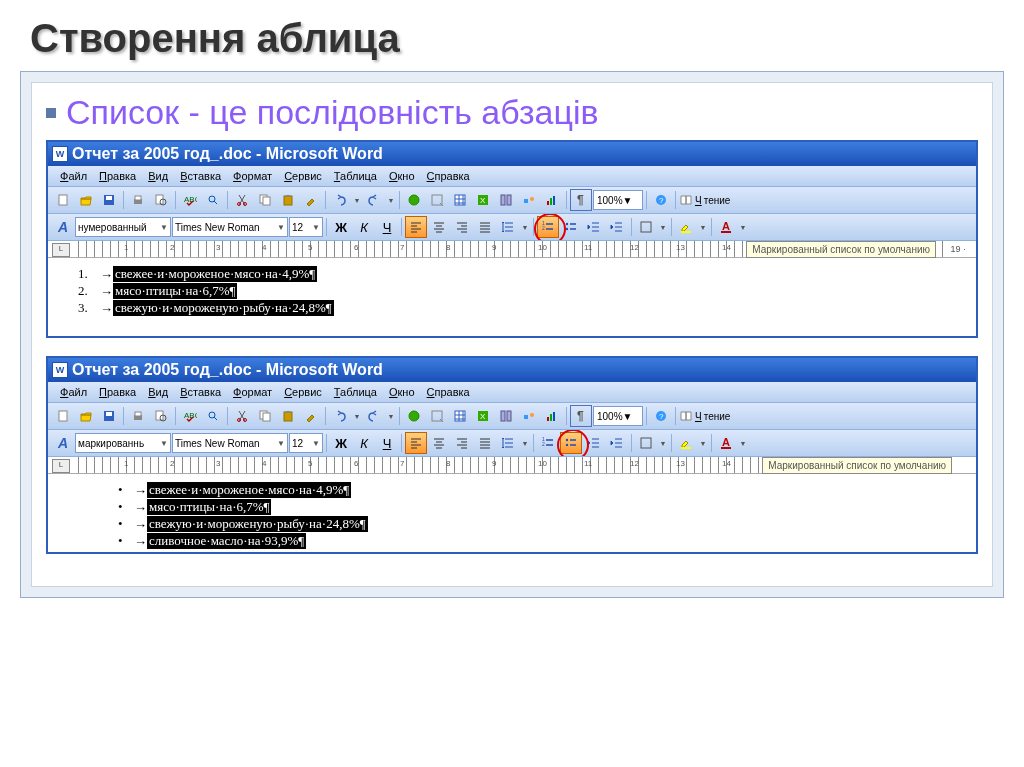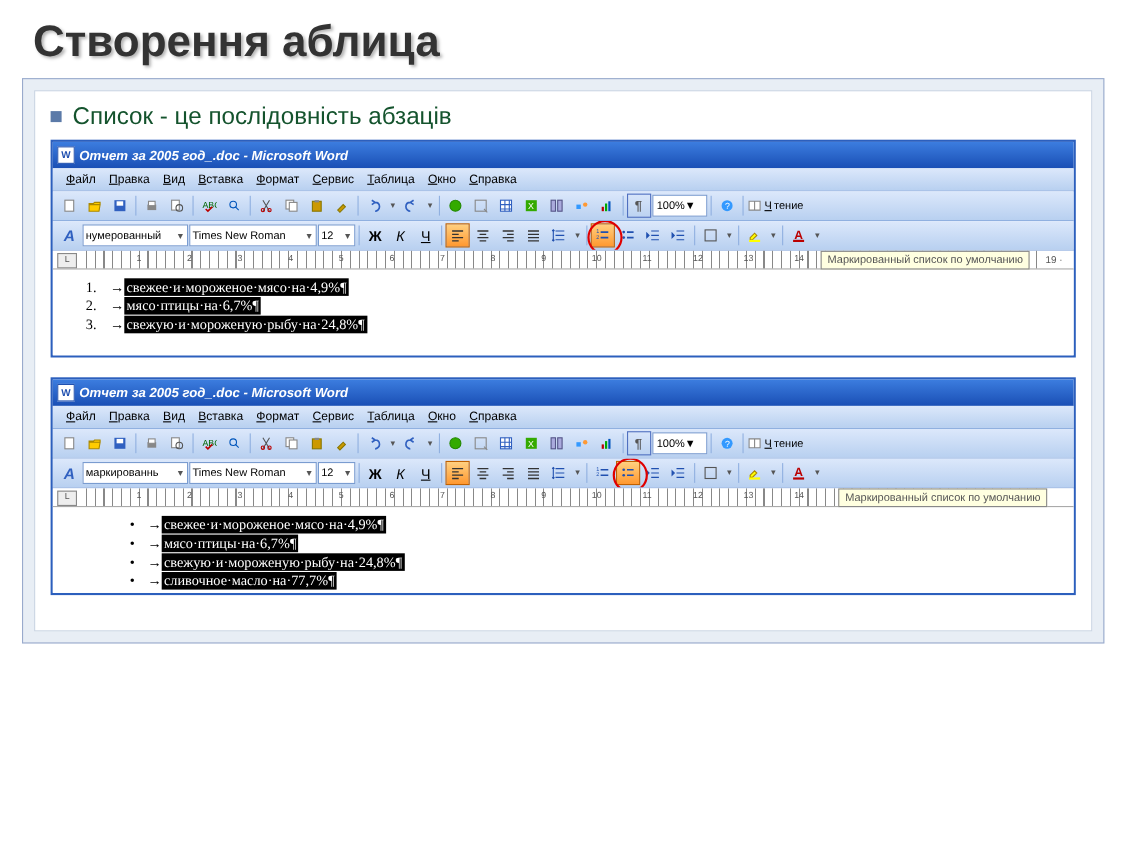--- a/index.html
+++ b/index.html
@@ -1,25 +1,25 @@
 <!DOCTYPE html>
 <html><head>
 <meta charset="utf-8">
 <style>
 body{margin:0;font-family:Arial,sans-serif;background:#fff;width:1024px;height:767px;overflow:hidden}
 .slide-title{font-size:40px;font-weight:bold;color:#333;text-shadow:2px 2px 3px rgba(0,0,0,0.3);padding:16px 30px 10px}
 .outer-frame{margin:0 20px;border:1px solid #99aacc;background:#e8eef5}
 .inner-frame{margin:10px;background:#fff;border:1px solid #c9d4e3;padding:10px 14px 14px}
 .bullet-line{display:flex;align-items:center;margin-bottom:8px}
 .bullet-square{width:10px;height:10px;background:#5b7aa8;margin-right:10px}
-.bullet-text{font-size:22px;color:#14532d}
+.bullet-text{font-size:34px;color:#8b5cf6}
 .word-window{border:2px solid #2c5fbd;margin-bottom:18px;font-size:11px;background:#fff}
 .titlebar{background:linear-gradient(to bottom,#3c7ddf,#1a4fb5);color:#fff;display:flex;align-items:center;padding:2px 4px;height:20px}
 .word-icon{width:14px;height:14px;background:#fff;color:#2050b0;display:inline-flex;align-items:center;justify-content:center;font-size:9px;font-weight:bold;border:1px solid #2050b0;margin-right:4px}
-.titlebar-text{font-weight:bold;font-style:italic;font-size:12px}
+.titlebar-text{font-weight:bold;font-size:16px}
 .menubar{background:linear-gradient(to bottom,#dce8fb,#b8d0f0);display:flex;padding:2px 6px;border-bottom:1px solid #90b0e0}
 .menu-item{padding:2px 6px;cursor:pointer;font-size:11px}
 .menu-item u{text-decoration:underline}
 .toolbar{background:linear-gradient(to bottom,#dce8fb,#b8d0f0);display:flex;align-items:center;padding:2px 4px;border-bottom:1px solid #90b0e0;gap:1px;flex-wrap:nowrap;overflow:hidden}
 .tb-btn{width:20px;height:20px;display:inline-flex;align-items:center;justify-content:center;border:1px solid transparent;cursor:pointer;font-size:13px;flex-shrink:0}
 .tb-btn.active{background:linear-gradient(to bottom,#ffd080,#ff9830);border:1px solid #c06000}
 .tb-sep{width:1px;height:18px;background:#90b0e0;margin:0 2px;flex-shrink:0}
 .tb-combo{height:18px;border:1px solid #7a9cd0;background:#fff;font-size:10px;padding:0 2px;display:flex;align-items:center;flex-shrink:0}
 .tb-combo .arrow{margin-left:auto;font-size:8px;color:#555}
 .dd-arrow{width:10px;height:20px;display:inline-flex;align-items:center;justify-content:center;font-size:7px;color:#555;cursor:pointer;flex-shrink:0}
@@ -618,19 +618,19 @@
               <span class="ruler-num" style="left:736px">16</span>
               <span class="ruler-num" style="left:782px">17</span>
             </div>
       <div class="tooltip" style="right:24px;top:0">Маркированный список по умолчанию</div>
 
     </div>
     <div class="doc-area">
             <div class="bulitem"><span class="bullet">•</span>→<span class="hi">свежее·и·мороженое·мясо·на·4,9%¶</span></div>
             <div class="bulitem"><span class="bullet">•</span>→<span class="hi">мясо·птицы·на·6,7%¶</span></div>
             <div class="bulitem"><span class="bullet">•</span>→<span class="hi">свежую·и·мороженую·рыбу·на·24,8%¶</span></div>
-            <div class="bulitem"><span class="bullet">•</span>→<span class="hi">сливочное·масло·на·77,7%¶</span></div>
+            <div class="bulitem"><span class="bullet">•</span>→<span class="hi">сливочное·масло·на·93,9%¶</span></div>
           </div>
   </div>
       </div>
 
 </div>
 </div>
 
 </body></html>

